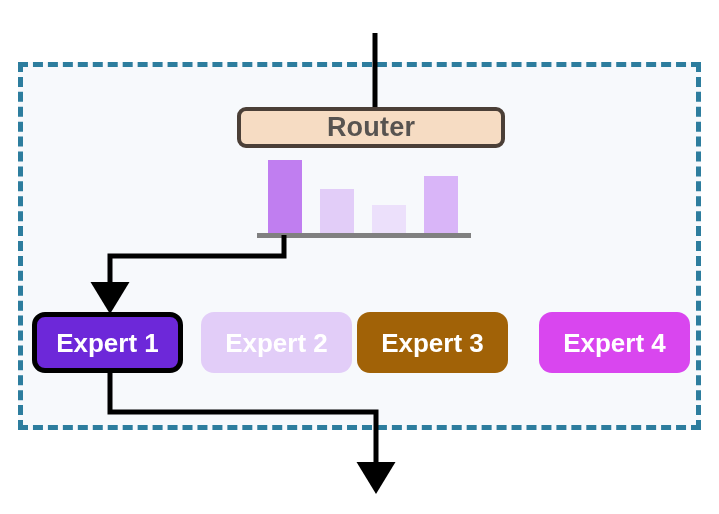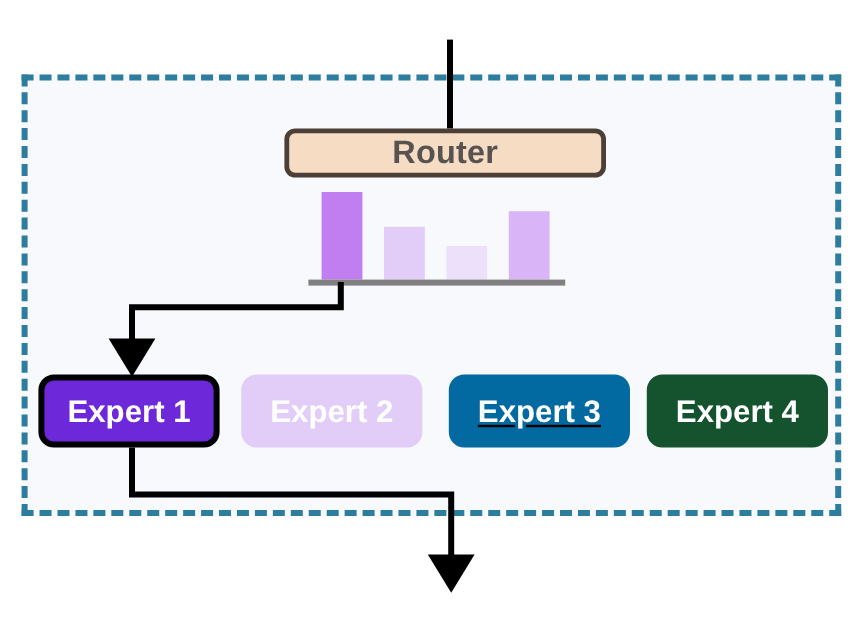--- a/index.html
+++ b/index.html
@@ -133,24 +133,24 @@
     <div class="baseline"></div>
   </div>
 
   <div id="expert-row">
       <div class="expert selected" style="left: 32px; background: #6d28d9;">
         <span class="label">Expert 1</span>
       </div>
       <div class="expert" style="left: 201px; background: rgb(226, 205, 248);">
         <span class="label">Expert 2</span>
       </div>
-      <div class="expert" style="left: 374px; background: #0369a1; text-decoration: underline;">
+      <div class="expert" style="left: 357px; background: #a16207;">
         <span class="label">Expert 3</span>
       </div>
-      <div class="expert" style="left: 539px; background: #14532d;">
+      <div class="expert" style="left: 539px; background: #d946ef;">
         <span class="label">Expert 4</span>
       </div>
     </div>
 
   <svg id="wires" viewBox="0 0 719 514" xmlns="http://www.w3.org/2000/svg">
     <defs>
       <marker id="arrowhead" markerWidth="9" markerHeight="9" refX="3.2" refY="4.5" orient="auto" markerUnits="strokeWidth">
         <path d="M0,0.6 L0,8.4 L6.4,4.5 z" fill="#000000"></path>
       </marker>
     </defs>

